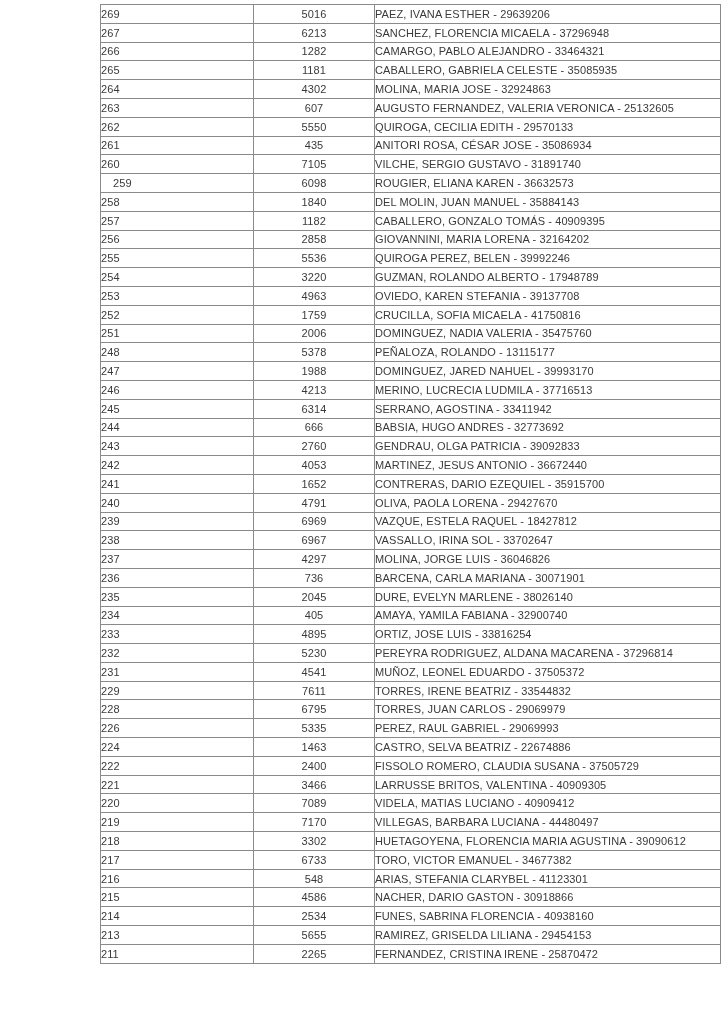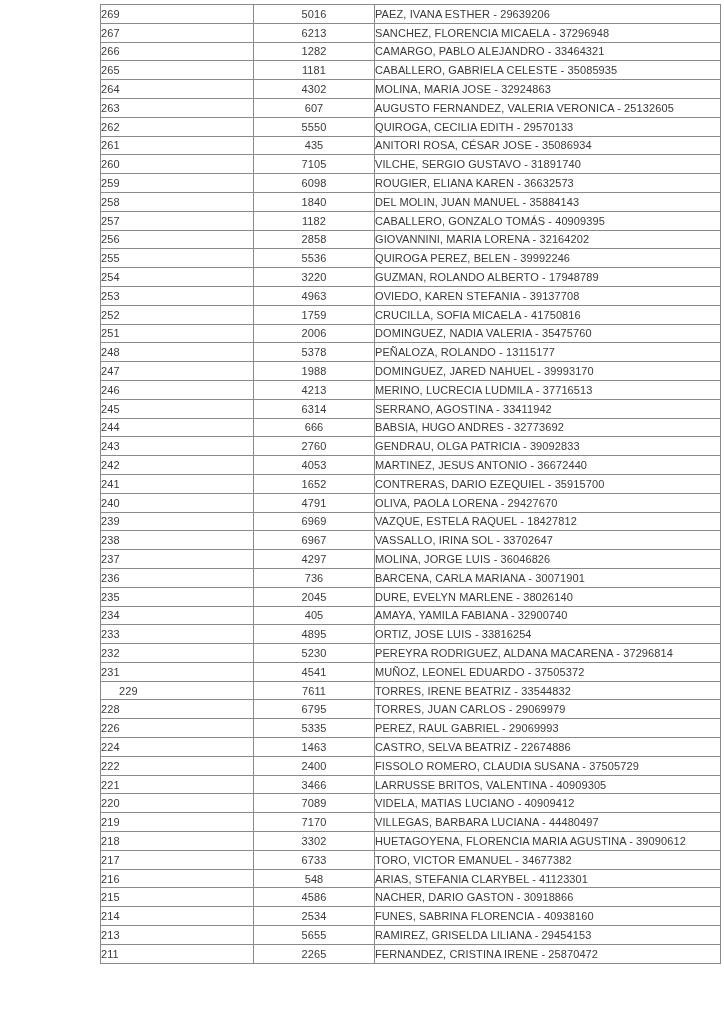--- a/index.html
+++ b/index.html
@@ -83,21 +83,21 @@
           <td class="col-order" style="border-color: rgb(138, 138, 138); color: rgb(58, 58, 58);">261</td>
           <td class="col-number" style="border-color: rgb(138, 138, 138); color: rgb(58, 58, 58);">435</td>
           <td class="col-name" style="border-color: rgb(138, 138, 138); color: rgb(58, 58, 58);">ANITORI ROSA, CÉSAR JOSE - 35086934</td>
         </tr>
         <tr>
           <td class="col-order" style="border-color: rgb(138, 138, 138); color: rgb(58, 58, 58);">260</td>
           <td class="col-number" style="border-color: rgb(138, 138, 138); color: rgb(58, 58, 58);">7105</td>
           <td class="col-name" style="border-color: rgb(138, 138, 138); color: rgb(58, 58, 58);">VILCHE, SERGIO GUSTAVO - 31891740</td>
         </tr>
         <tr>
-          <td class="col-order" style="border-color: rgb(138, 138, 138); color: rgb(58, 58, 58);">259</td>
+          <td class="col-order" style="border-color: rgb(138, 138, 138); color: rgb(58, 58, 58); padding-left: 12px;">259</td>
           <td class="col-number" style="border-color: rgb(138, 138, 138); color: rgb(58, 58, 58);">6098</td>
           <td class="col-name" style="border-color: rgb(138, 138, 138); color: rgb(58, 58, 58);">ROUGIER, ELIANA KAREN - 36632573</td>
         </tr>
         <tr>
           <td class="col-order" style="border-color: rgb(138, 138, 138); color: rgb(58, 58, 58);">258</td>
           <td class="col-number" style="border-color: rgb(138, 138, 138); color: rgb(58, 58, 58);">1840</td>
           <td class="col-name" style="border-color: rgb(138, 138, 138); color: rgb(58, 58, 58);">DEL MOLIN, JUAN MANUEL - 35884143</td>
         </tr>
         <tr>
           <td class="col-order" style="border-color: rgb(138, 138, 138); color: rgb(58, 58, 58);">257</td>
@@ -218,21 +218,21 @@
           <td class="col-order" style="border-color: rgb(138, 138, 138); color: rgb(58, 58, 58);">232</td>
           <td class="col-number" style="border-color: rgb(138, 138, 138); color: rgb(58, 58, 58);">5230</td>
           <td class="col-name" style="border-color: rgb(138, 138, 138); color: rgb(58, 58, 58);">PEREYRA RODRIGUEZ, ALDANA MACARENA - 37296814</td>
         </tr>
         <tr>
           <td class="col-order" style="border-color: rgb(138, 138, 138); color: rgb(58, 58, 58);">231</td>
           <td class="col-number" style="border-color: rgb(138, 138, 138); color: rgb(58, 58, 58);">4541</td>
           <td class="col-name" style="border-color: rgb(138, 138, 138); color: rgb(58, 58, 58);">MUÑOZ, LEONEL EDUARDO - 37505372</td>
         </tr>
         <tr>
-          <td class="col-order" style="border-color: rgb(138, 138, 138); color: rgb(58, 58, 58); padding-left: 18px;">229</td>
+          <td class="col-order" style="border-color: rgb(138, 138, 138); color: rgb(58, 58, 58);">229</td>
           <td class="col-number" style="border-color: rgb(138, 138, 138); color: rgb(58, 58, 58);">7611</td>
           <td class="col-name" style="border-color: rgb(138, 138, 138); color: rgb(58, 58, 58);">TORRES, IRENE BEATRIZ - 33544832</td>
         </tr>
         <tr>
           <td class="col-order" style="border-color: rgb(138, 138, 138); color: rgb(58, 58, 58);">228</td>
           <td class="col-number" style="border-color: rgb(138, 138, 138); color: rgb(58, 58, 58);">6795</td>
           <td class="col-name" style="border-color: rgb(138, 138, 138); color: rgb(58, 58, 58);">TORRES, JUAN CARLOS - 29069979</td>
         </tr>
         <tr>
           <td class="col-order" style="border-color: rgb(138, 138, 138); color: rgb(58, 58, 58);">226</td>

